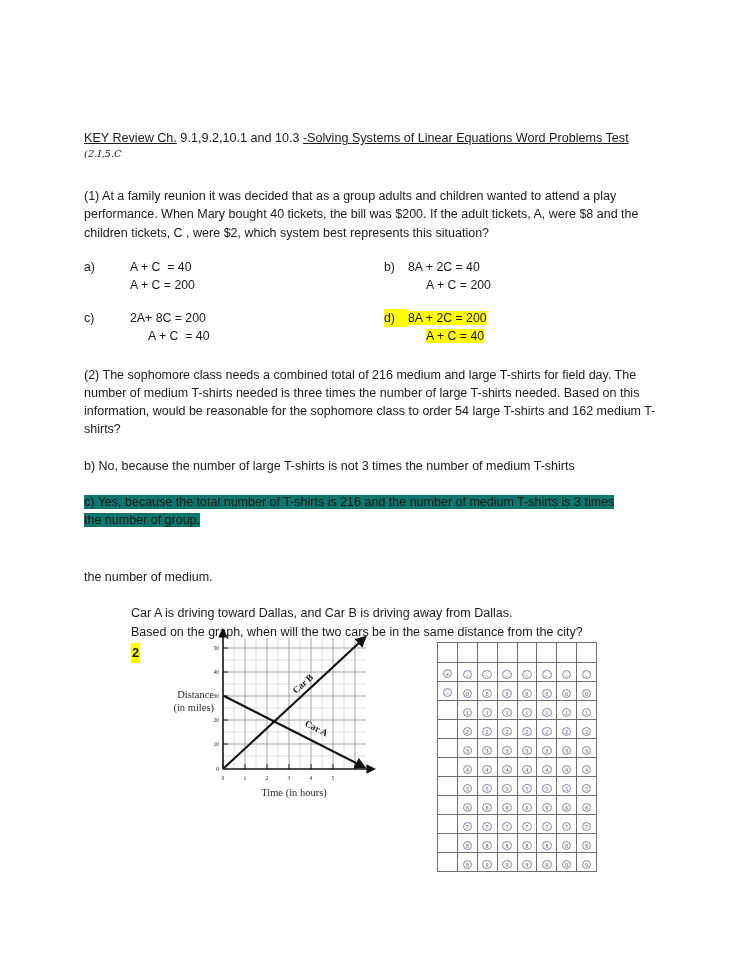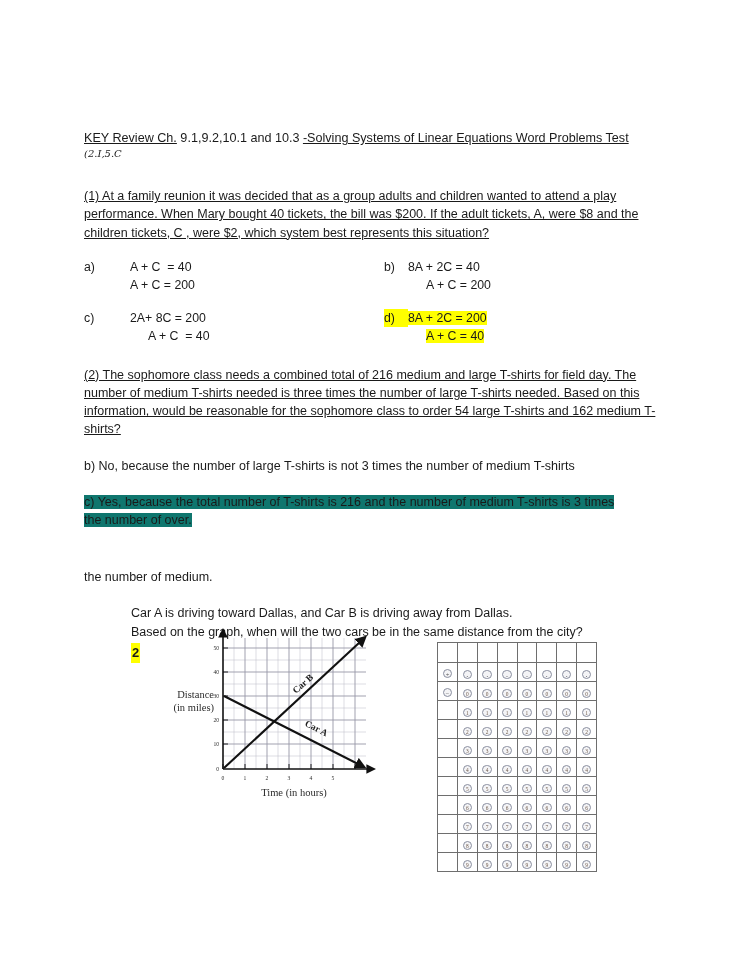--- a/index.html
+++ b/index.html
@@ -42,21 +42,20 @@
     font-style: italic;
     font-size: 10px;
   }
 
   
   .q-stem {
     font-size: 12.5px;
     line-height: 1.46;
     margin: 0 0 6px 0;
     text-align: left;
-    text-decoration: underline;
   }
   .q1 { margin-bottom: 16px; }
 
   
   .choice-grid {
     position: relative;
     font-size: 12.3px;
     line-height: 1.5;
     margin-bottom: 20px;
   }
@@ -252,21 +251,21 @@
 
     <p class="q-stem q2-stem">(2)  The sophomore class needs a combined total of 216 medium and large T-shirts for field day. The number of medium T-shirts needed is three times the number of large T-shirts needed. Based on this information, would be reasonable for the sophomore class to order 54 large T-shirts and 162 medium T-shirts?</p>
 
 
     <div class="opt">
       <span>b) No, because the number of large T-shirts is not 3 times the number of medium T-shirts</span>
     </div>
 
     <div class="opt opt-c">
       <span class="hl">c) Yes, because the total number of T-shirts is 216 and the number of medium T-shirts is 3 times</span><br>
-      <span class="hl">the number of over.</span>
+      <span class="hl">the number of group.</span>
     </div>
 
     <div class="opt">
       <br>
       <span>the number of medium.</span>
     </div>
 
 
     <div class="q3-indent">
       <div>Car A is driving toward Dallas, and Car B is driving away from Dallas.</div>

